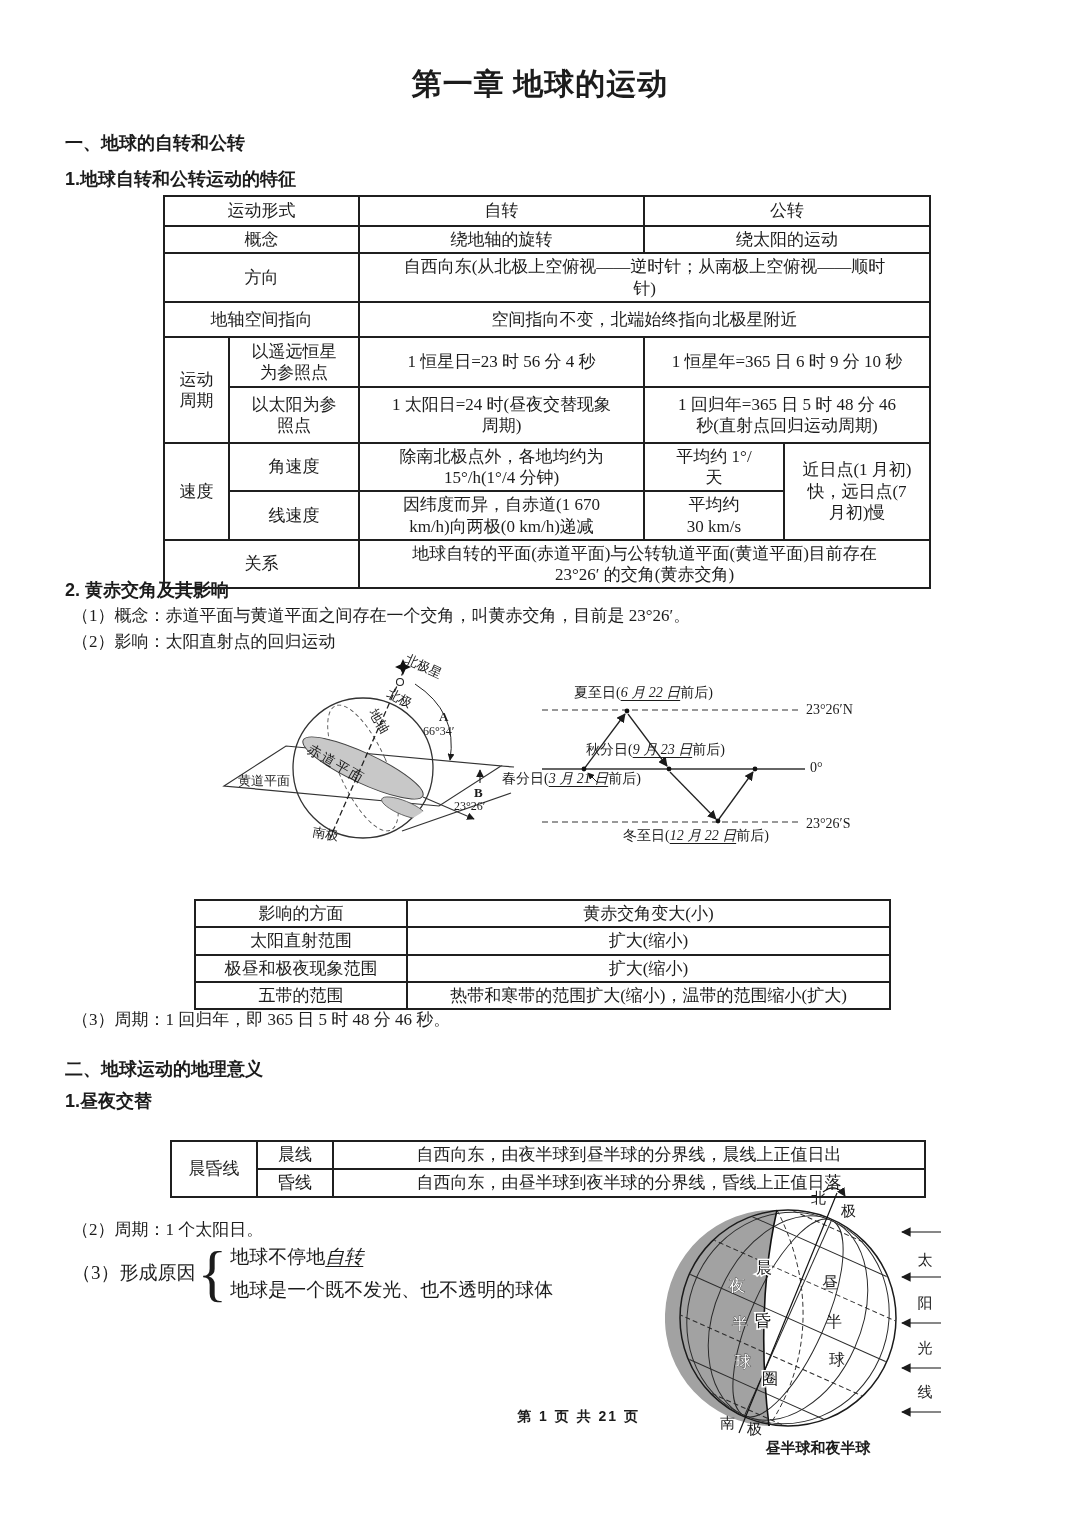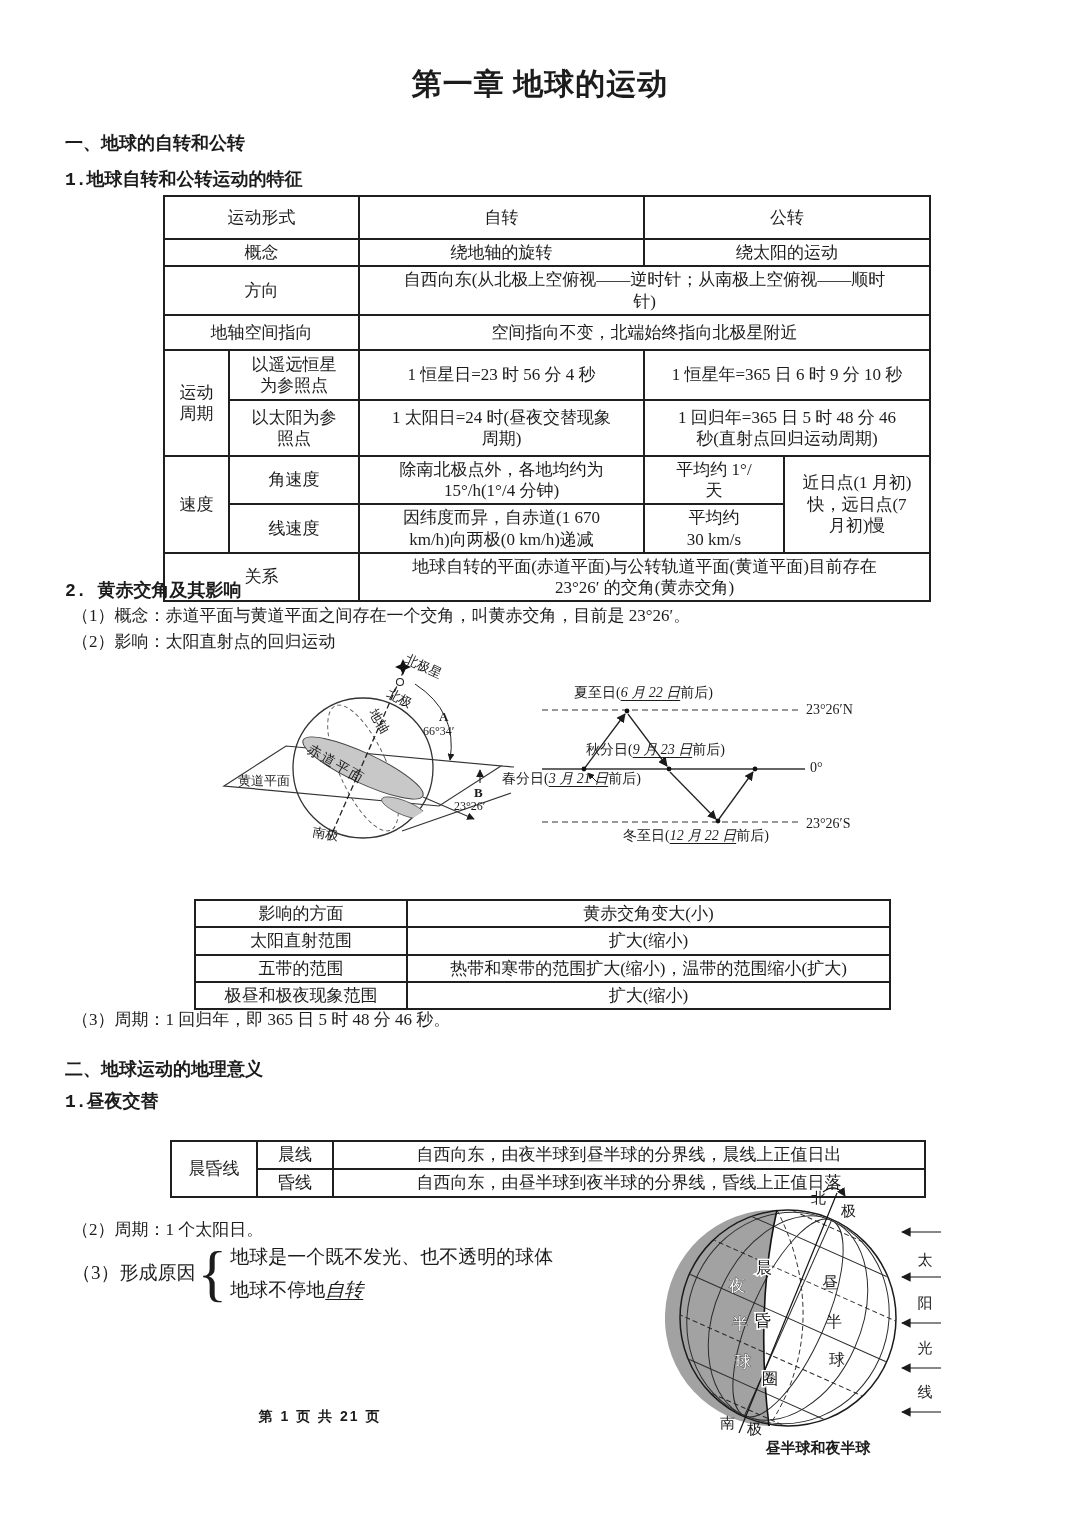--- a/index.html
+++ b/index.html
@@ -2,34 +2,34 @@
 <html><head>
 <meta charset="utf-8">
 <style>
   html,body{margin:0;padding:0;background:#e8e8e8;}
   .page{position:relative;width:1080px;height:1521px;background:#ffffff;margin:0 auto;
         font-family:"Liberation Serif","DejaVu Serif",serif;color:#1c1c1c;overflow:hidden;}
   .abs{position:absolute;}
   .title{position:absolute;left:0;top:64px;width:100%;text-align:center;
          font-size:30px;font-weight:700;letter-spacing:1px;}
   .h2{position:absolute;font-size:18px;font-weight:700;
-      font-family:Liberation Mono, monospace;}
+      font-family:Liberation Sans, sans-serif;}
   .para{position:absolute;font-size:17px;white-space:nowrap;}
   table.tbl{position:absolute;border-collapse:collapse;table-layout:fixed;
             font-size:17px;color:#1c1c1c;}
   table.tbl td{border:2px solid #1f1f1f;text-align:center;vertical-align:middle;
                padding:2px 7px;line-height:1.25;white-space:pre-line;}
   td.tl{text-align:left;}
   .dlabel{position:absolute;font-size:14px;white-space:nowrap;color:#1b1b1b;}
   .u{text-decoration:underline;text-underline-offset:3px;font-style:italic;}
   .reason{position:absolute;display:flex;align-items:center;font-size:19px;}
   .rlabel{white-space:nowrap;}
   .brace{font-size:62px;line-height:58px;font-weight:400;margin:0 3px 0 2px;}
   .rlines{font-size:19px;line-height:33px;white-space:nowrap;}
-  .footer{position:absolute;left:0;top:1408px;width:640px;text-align:center;
+  .footer{position:absolute;left:0;top:1408px;width:640px;text-align:right;
           font-size:14px;font-weight:700;letter-spacing:2px;
           font-family:"Liberation Sans","DejaVu Sans",sans-serif;}
   svg text{font-family:"Liberation Serif","DejaVu Serif",serif;fill:#1b1b1b;}
   svg .halo{paint-order:stroke;stroke:#ffffff;stroke-width:3px;fill:#111;}
   svg .inv{paint-order:stroke;stroke:#2a2a2a;stroke-width:0.7px;fill:#ffffff;}
 </style>
 </head>
 <body>
 
 <div class="page">
@@ -41,21 +41,21 @@
 
   <table class="tbl" style="left:163px;top:195px;width:766px">
     <colgroup>
         <col style="width:65px">
         <col style="width:130px">
         <col style="width:285px">
         <col style="width:140px">
         <col style="width:146px">
       </colgroup>
     <tbody>
-    <tr style="height:43px">
+    <tr style="height:30px">
       <td colspan="2">运动形式</td>
       <td>自转</td>
       <td colspan="2">公转</td>
     </tr>
     <tr style="height:16px">
       <td colspan="2">概念</td>
       <td>绕地轴的旋转</td>
       <td colspan="2">绕太阳的运动</td>
     </tr>
     <tr style="height:46px">
@@ -200,26 +200,26 @@
     <tbody>
     <tr style="height:25px">
       <td>影响的方面</td>
       <td>黄赤交角变大(小)</td>
     </tr>
     <tr style="height:25px">
       <td>太阳直射范围</td>
       <td>扩大(缩小)</td>
     </tr>
     <tr style="height:25px">
+      <td>极昼和极夜现象范围</td>
+      <td>扩大(缩小)</td>
+    </tr>
+    <tr style="height:25px">
       <td>五带的范围</td>
       <td>热带和寒带的范围扩大(缩小)，温带的范围缩小(扩大)</td>
-    </tr>
-    <tr style="height:25px">
-      <td>极昼和极夜现象范围</td>
-      <td>扩大(缩小)</td>
     </tr>
     </tbody>
   </table>
 
   <div class="para" style="left:72px;top:1008px">（3）周期：1 回归年，即 365 日 5 时 48 分 46 秒。</div>
 
   <div class="h2" style="left:65px;top:1057px">二、地球运动的地理意义</div>
   <div class="h2" style="left:65px;top:1089px">1.昼夜交替</div>
 
   <table class="tbl" style="left:170px;top:1140px;width:754px">
@@ -240,22 +240,22 @@
     </tr>
     </tbody>
   </table>
 
   <div class="para" style="left:72px;top:1218px">（2）周期：1 个太阳日。</div>
 
   <div class="reason" style="left:72px;top:1240px">
     <span class="rlabel">（3）形成原因</span>
     <span class="brace">{</span>
     <div class="rlines">
+      <div><span>地球不停地</span><span class="u">自转</span></div>
       <div>地球是一个既不发光、也不透明的球体</div>
-      <div><span>地球不停地</span><span class="u">自转</span></div>
     </div>
   </div>
 
   <svg class="abs" style="left:665px;top:1185px" width="350" height="290" viewBox="0 0 350 290">
     <defs>
       <marker id="m3" viewBox="0 0 10 10" refX="9" refY="5" markerWidth="8" markerHeight="8" orient="auto">
         <path d="M0,0 L10,5 L0,10 z" fill="#1b1b1b"></path>
       </marker>
       <clipPath id="gclip">
           <circle cx="123" cy="133" r="107"></circle>

